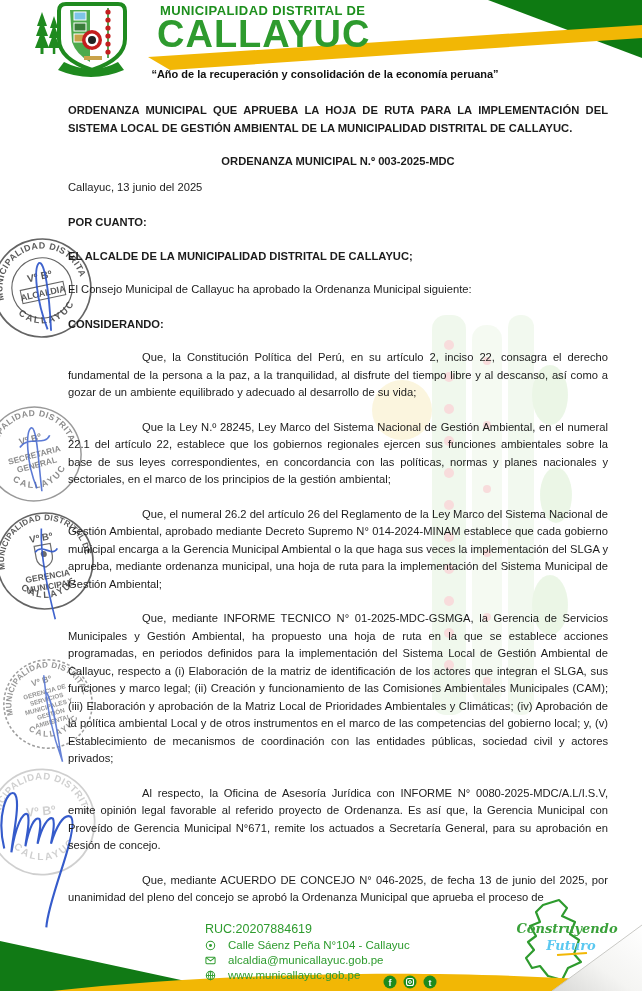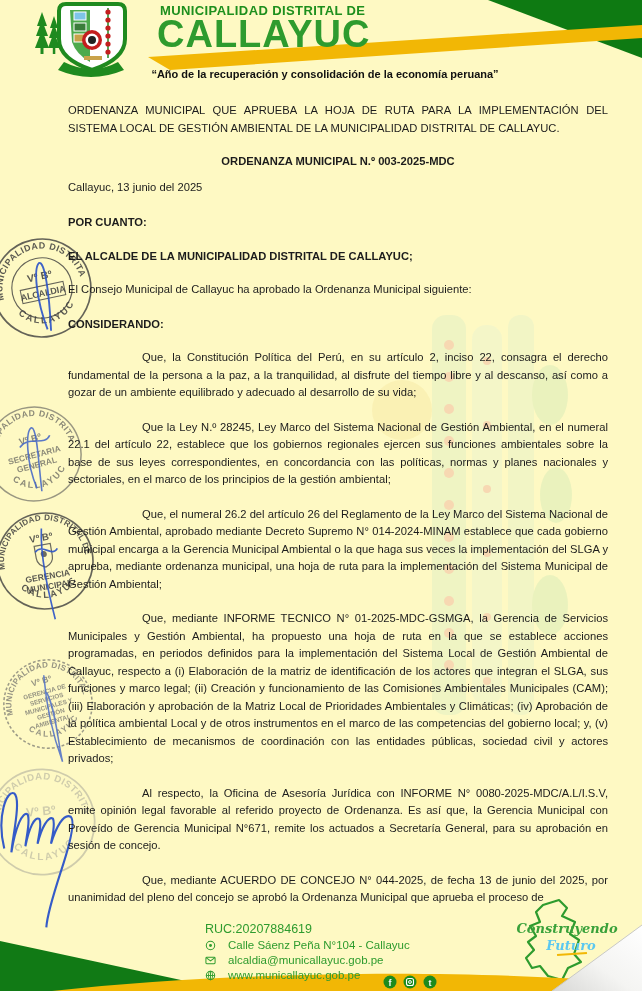--- a/index.html
+++ b/index.html
@@ -1,35 +1,35 @@
 <!DOCTYPE html>
 <html><head>
 <meta charset="utf-8">
 <style>
   html,body{margin:0;padding:0;background:#888;}
   .page{
     position:relative;width:642px;height:991px;margin:0 auto;
-    background:#fef9c3;overflow:hidden;
+    background:#ffffff;overflow:hidden;
     font-family:"Liberation Sans","DejaVu Sans",sans-serif;
     color:#1c1c1c;
   }
   
   .hdr-deco{position:absolute;left:0;top:0;width:642px;height:100px;z-index:1;}
   .logo{position:absolute;left:28px;top:0;width:122px;height:80px;z-index:2;}
   .org-small{position:absolute;left:160px;top:3px;font-size:13px;font-weight:bold;color:#1d8f1d;letter-spacing:.4px;z-index:2;}
   .org-big{position:absolute;left:157px;top:13px;font-size:38px;font-weight:bold;color:#2e9b2e;letter-spacing:1px;z-index:2;}
   .slogan{position:absolute;left:110px;top:68px;width:430px;text-align:center;font-size:11px;font-weight:bold;color:#111;z-index:2;}
   
   .watermark{position:absolute;left:360px;top:315px;z-index:0;opacity:.30;}
   
   .doc-text{
     position:absolute;left:68px;top:102px;width:540px;z-index:3;
     font-size:11.2px;line-height:17.5px;text-align:justify;
   }
-  .t-title{font-weight:normal;margin:0 0 16px 0;}
+  .t-title{font-weight:bold;margin:0 0 16px 0;}
   .t-number{font-weight:bold;text-align:center;margin:0 0 8px 0;}
   .t-date{text-align:left;margin:0 8px 18px 0;}
   .t-line2{margin:0 0 17px 0;text-align:left;}
   .t-head{font-weight:bold;margin:0 0 16px 0;text-align:left;}
   .doc-text p.body-par{margin:0 0 17px 0;text-indent:74px;}
   
   .stamp{position:absolute;z-index:2;overflow:visible;}
   .stamp svg{overflow:visible;display:block;}
   .st-alcaldia{left:-10px;top:236px;transform:rotate(-12deg);}
   .st-secretaria{left:-16px;top:404px;transform:rotate(-15deg);opacity:.85;}
@@ -133,21 +133,21 @@
     <p class="t-date">Callayuc, 13 junio del 2025</p>
     <p class="t-head">POR CUANTO:</p>
     <p class="t-head">EL ALCALDE DE LA MUNICIPALIDAD DISTRITAL DE CALLAYUC;</p>
     <p class="t-line2">El Consejo Municipal de Callayuc ha aprobado la Ordenanza Municipal siguiente:</p>
     <p class="t-head">CONSIDERANDO:</p>
     <p class="body-par">Que, la Constitución Política del Perú, en su artículo 2, inciso 22, consagra el derecho fundamental de la persona a la paz, a la tranquilidad, al disfrute del tiempo libre y al descanso, así como a gozar de un ambiente equilibrado y adecuado al desarrollo de su vida;</p>
     <p class="body-par">Que la Ley N.º 28245, Ley Marco del Sistema Nacional de Gestión Ambiental, en el numeral 22.1 del artículo 22, establece que los gobiernos regionales ejercen sus funciones ambientales sobre la base de sus leyes correspondientes, en concordancia con las políticas, normas y planes nacionales y sectoriales, en el marco de los principios de la gestión ambiental;</p>
     <p class="body-par">Que, el numeral 26.2 del artículo 26 del Reglamento de la Ley Marco del Sistema Nacional de Gestión Ambiental, aprobado mediante Decreto Supremo N° 014-2024-MINAM establece que cada gobierno municipal encarga a la Gerencia Municipal Ambiental o la que haga sus veces la implementación del SLGA y aprueba, mediante ordenanza municipal, una hoja de ruta para la implementación del Sistema Municipal de Gestión Ambiental;</p>
     <p class="body-par">Que, mediante INFORME TECNICO N° 01-2025-MDC-GSMGA,  la Gerencia de Servicios Municipales y Gestión Ambiental, ha propuesto una hoja de ruta en la que se establece acciones programadas, en periodos definidos para la implementación del Sistema Local de Gestión Ambiental de Callayuc, respecto a (i) Elaboración de la matriz de identificación de los actores que integran el SLGA, sus funciones y marco legal; (ii) Creación y funcionamiento de las Comisiones Ambientales Municipales (CAM); (iii) Elaboración y aprobación de la Matriz Local de Prioridades Ambientales y Climáticas; (iv) Aprobación de la política ambiental Local y de otros instrumentos en el marco de las competencias del gobierno local; y, (v) Establecimiento de mecanismos de coordinación con las entidades públicas, sociedad civil y actores privados;</p>
     <p class="body-par">Al respecto, la Oficina de Asesoría Jurídica con INFORME N° 0080-2025-MDC/A.L/I.S.V, emite opinión legal favorable al referido proyecto de Ordenanza. Es así que, la Gerencia Municipal con Proveído de Gerencia Municipal N°671, remite los actuados a Secretaría General, para su aprobación en sesión de concejo.</p>
-    <p class="body-par">Que, mediante ACUERDO DE CONCEJO N° 044-2025, de fecha 13 de junio del 2025, por unanimidad del pleno del concejo se aprobó la Ordenanza Municipal que aprueba el proceso de</p>
+    <p class="body-par">Que, mediante ACUERDO DE CONCEJO N° 046-2025, de fecha 13 de junio del 2025, por unanimidad del pleno del concejo se aprobó la Ordenanza Municipal que aprueba el proceso de</p>
   </div>
 
   <div class="stamp st-alcaldia">
     <svg width="104" height="104" viewBox="0 0 100 100">
       <defs>
         <path id="arcT1" d="M 12,50 A 38,38 0 0 1 88,50"></path>
         <path id="arcB1" d="M 16,50 A 34,34 0 0 0 84,50"></path>
       </defs>
       <circle cx="50" cy="50" r="47" fill="none" stroke="#3d3d3d" stroke-width="1.6" opacity=".8"></circle>
       <circle cx="50" cy="50" r="29" fill="none" stroke="#3d3d3d" stroke-width="1.1" opacity=".8"></circle>

